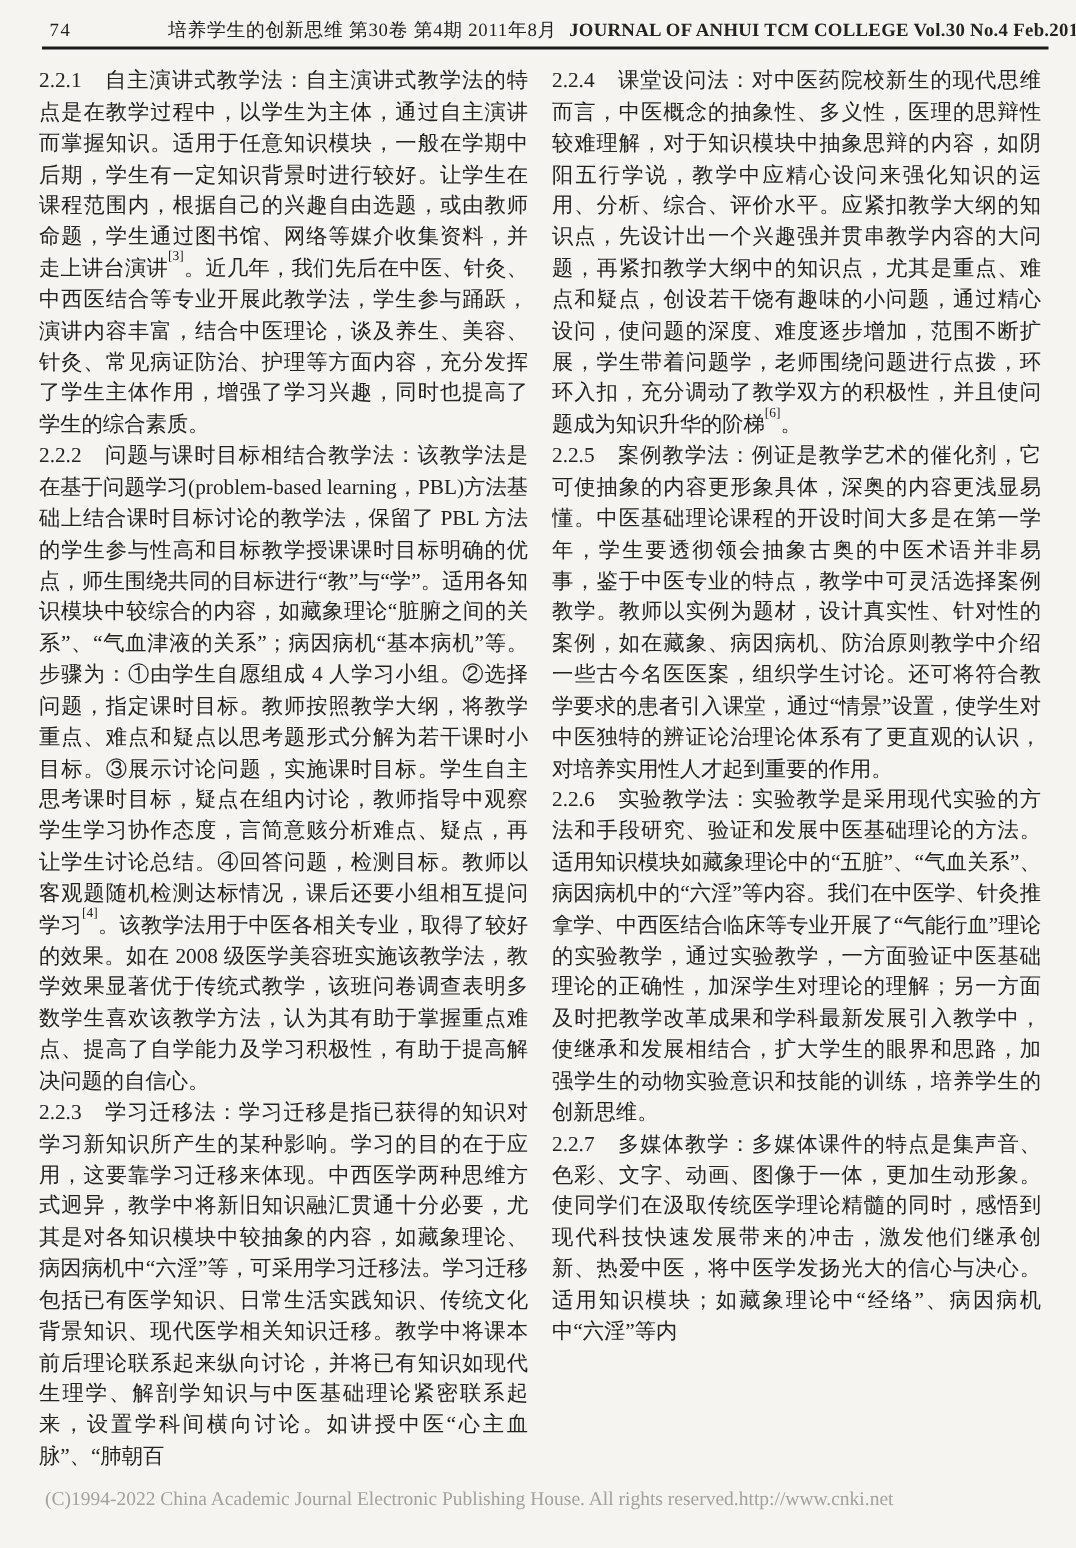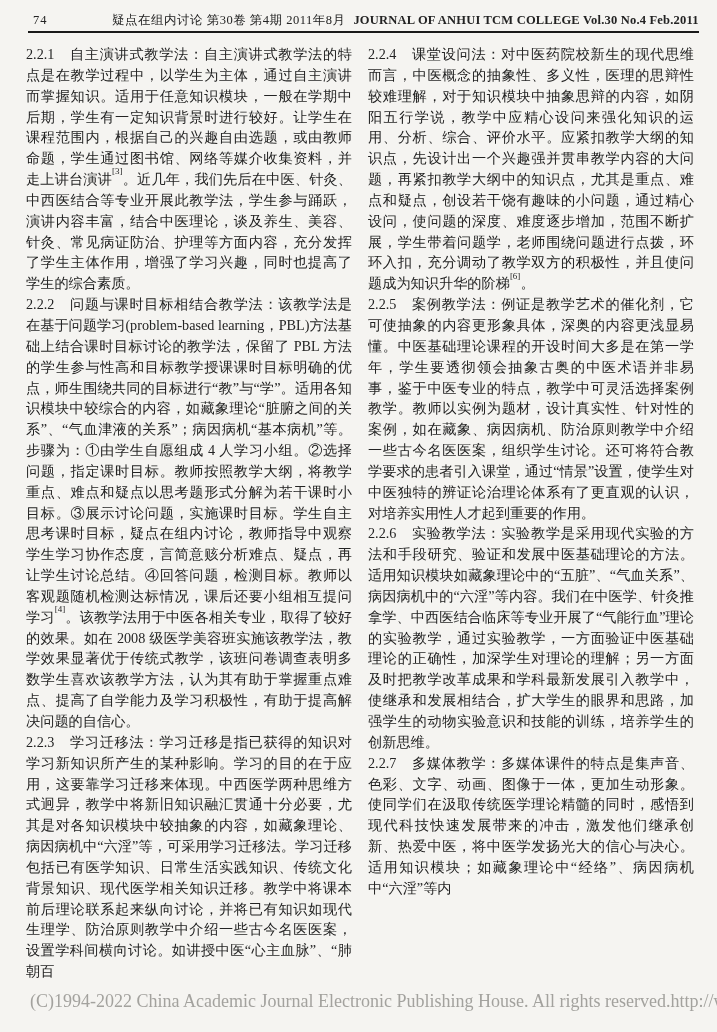--- a/index.html
+++ b/index.html
@@ -39,43 +39,43 @@
     font-size:14.2px;line-height:20.85px;
     text-align:justify;
   }
   .col p{margin:0;padding:0;}
   .col sup{
     font-size:9px;line-height:0;position:relative;top:-4px;
   }
   .page-footer{
     position:absolute;top:991px;left:30px;right:20px;
     color:var(--footer-text);
-    font-size:18px;white-space:nowrap;
+    font-size:13px;white-space:nowrap;
     display:flex;
   }
   .cnki-url{}
 </style>
 </head>
 <body>
 
 <div class="page">
 
   <div class="page-header">
     <span class="page-number">74</span>
-    <span class="journal-title-cn">疑点在组内讨论 第30卷 第4期 2011年8月</span>
+    <span class="journal-title-cn">培养学生的创新思维 第30卷 第4期 2011年8月</span>
     <span class="journal-title-en">JOURNAL OF ANHUI TCM COLLEGE  Vol.30  No.4  Feb.2011</span>
   </div>
 
   <div class="header-rule"></div>
 
   <div class="columns">
     <div class="col" id="col-left">
         <p><span>2.2.1　自主演讲式教学法：自主演讲式教学法的特点是在教学过程中，以学生为主体，通过自主演讲而掌握知识。适用于任意知识模块，一般在学期中后期，学生有一定知识背景时进行较好。让学生在课程范围内，根据自己的兴趣自由选题，或由教师命题，学生通过图书馆、网络等媒介收集资料，并走上讲台演讲</span><sup>[3]</sup><span>。近几年，我们先后在中医、针灸、中西医结合等专业开展此教学法，学生参与踊跃，演讲内容丰富，结合中医理论，谈及养生、美容、针灸、常见病证防治、护理等方面内容，充分发挥了学生主体作用，增强了学习兴趣，同时也提高了学生的综合素质。</span></p>
         <p><span>2.2.2　问题与课时目标相结合教学法：该教学法是在基于问题学习(problem-based learning，PBL)方法基础上结合课时目标讨论的教学法，保留了 PBL 方法的学生参与性高和目标教学授课课时目标明确的优点，师生围绕共同的目标进行“教”与“学”。适用各知识模块中较综合的内容，如藏象理论“脏腑之间的关系”、“气血津液的关系”；病因病机“基本病机”等。步骤为：①由学生自愿组成 4 人学习小组。②选择问题，指定课时目标。教师按照教学大纲，将教学重点、难点和疑点以思考题形式分解为若干课时小目标。③展示讨论问题，实施课时目标。学生自主思考课时目标，疑点在组内讨论，教师指导中观察学生学习协作态度，言简意赅分析难点、疑点，再让学生讨论总结。④回答问题，检测目标。教师以客观题随机检测达标情况，课后还要小组相互提问学习</span><sup>[4]</sup><span>。该教学法用于中医各相关专业，取得了较好的效果。如在 2008 级医学美容班实施该教学法，教学效果显著优于传统式教学，该班问卷调查表明多数学生喜欢该教学方法，认为其有助于掌握重点难点、提高了自学能力及学习积极性，有助于提高解决问题的自信心。</span></p>
-        <p><span>2.2.3　学习迁移法：学习迁移是指已获得的知识对学习新知识所产生的某种影响。学习的目的在于应用，这要靠学习迁移来体现。中西医学两种思维方式迥异，教学中将新旧知识融汇贯通十分必要，尤其是对各知识模块中较抽象的内容，如藏象理论、病因病机中“六淫”等，可采用学习迁移法。学习迁移包括已有医学知识、日常生活实践知识、传统文化背景知识、现代医学相关知识迁移。教学中将课本前后理论联系起来纵向讨论，并将已有知识如现代生理学、防治原则教学中介绍一些古今名医医案，设置学科间横向讨论。如讲授中医“心主血脉”、“肺朝百</span></p>
+        <p><span>2.2.3　学习迁移法：学习迁移是指已获得的知识对学习新知识所产生的某种影响。学习的目的在于应用，这要靠学习迁移来体现。中西医学两种思维方式迥异，教学中将新旧知识融汇贯通十分必要，尤其是对各知识模块中较抽象的内容，如藏象理论、病因病机中“六淫”等，可采用学习迁移法。学习迁移包括已有医学知识、日常生活实践知识、传统文化背景知识、现代医学相关知识迁移。教学中将课本前后理论联系起来纵向讨论，并将已有知识如现代生理学、解剖学知识与中医基础理论紧密联系起来，设置学科间横向讨论。如讲授中医“心主血脉”、“肺朝百</span></p>
       </div>
     <div class="col" id="col-right">
         <p><span>2.2.4　课堂设问法：对中医药院校新生的现代思维而言，中医概念的抽象性、多义性，医理的思辩性较难理解，对于知识模块中抽象思辩的内容，如阴阳五行学说，教学中应精心设问来强化知识的运用、分析、综合、评价水平。应紧扣教学大纲的知识点，先设计出一个兴趣强并贯串教学内容的大问题，再紧扣教学大纲中的知识点，尤其是重点、难点和疑点，创设若干饶有趣味的小问题，通过精心设问，使问题的深度、难度逐步增加，范围不断扩展，学生带着问题学，老师围绕问题进行点拨，环环入扣，充分调动了教学双方的积极性，并且使问题成为知识升华的阶梯</span><sup>[6]</sup><span>。</span></p>
         <p><span>2.2.5　案例教学法：例证是教学艺术的催化剂，它可使抽象的内容更形象具体，深奥的内容更浅显易懂。中医基础理论课程的开设时间大多是在第一学年，学生要透彻领会抽象古奥的中医术语并非易事，鉴于中医专业的特点，教学中可灵活选择案例教学。教师以实例为题材，设计真实性、针对性的案例，如在藏象、病因病机、防治原则教学中介绍一些古今名医医案，组织学生讨论。还可将符合教学要求的患者引入课堂，通过“情景”设置，使学生对中医独特的辨证论治理论体系有了更直观的认识，对培养实用性人才起到重要的作用。</span></p>
         <p><span>2.2.6　实验教学法：实验教学是采用现代实验的方法和手段研究、验证和发展中医基础理论的方法。适用知识模块如藏象理论中的“五脏”、“气血关系”、病因病机中的“六淫”等内容。我们在中医学、针灸推拿学、中西医结合临床等专业开展了“气能行血”理论的实验教学，通过实验教学，一方面验证中医基础理论的正确性，加深学生对理论的理解；另一方面及时把教学改革成果和学科最新发展引入教学中，使继承和发展相结合，扩大学生的眼界和思路，加强学生的动物实验意识和技能的训练，培养学生的创新思维。</span></p>
         <p><span>2.2.7　多媒体教学：多媒体课件的特点是集声音、色彩、文字、动画、图像于一体，更加生动形象。使同学们在汲取传统医学理论精髓的同时，感悟到现代科技快速发展带来的冲击，激发他们继承创新、热爱中医，将中医学发扬光大的信心与决心。适用知识模块；如藏象理论中“经络”、病因病机中“六淫”等内</span></p>
       </div>
   </div>
 
   <div class="page-footer">

